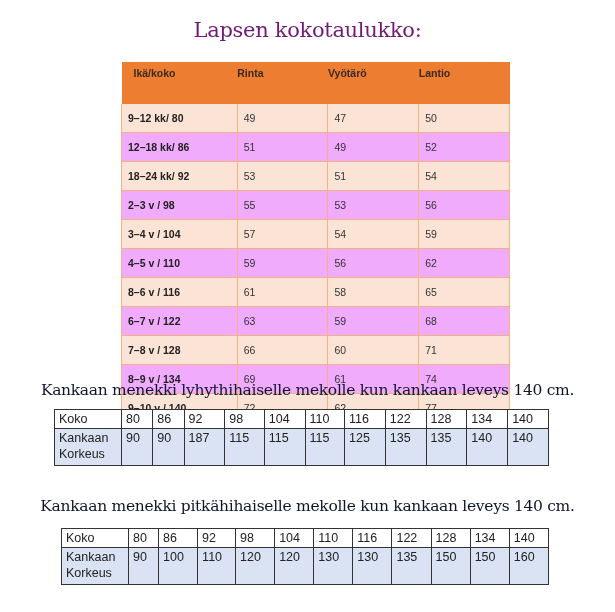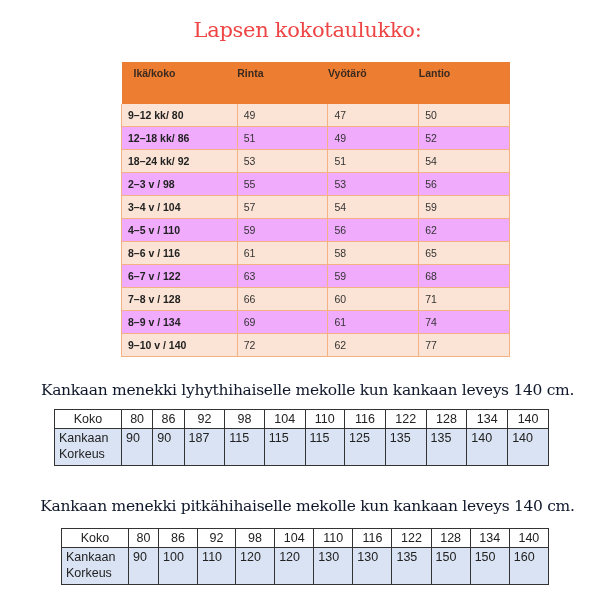--- a/index.html
+++ b/index.html
@@ -1,34 +1,34 @@
 <!DOCTYPE html>
 <html><head>
   <meta charset="utf-8">
   <style>
     html, body { margin: 0; padding: 0; background: #ffffff; }
     body { width: 615px; height: 612px; position: relative; overflow: hidden; color: #1a1a1a; }
     .title {
       position: absolute; left: 0; top: 18px; width: 615px; text-align: center;
-      font-family: "DejaVu Serif", serif; font-size: 21px; color: #ef4444;
+      font-family: "DejaVu Serif", serif; font-size: 21px; color: #701a75;
       letter-spacing: -0.3px;
     }
     table { border-collapse: collapse; }
     
     .size-table {
       position: absolute; left: 121px; top: 62px; width: 389px;
       font-family: "Liberation Sans", sans-serif; font-size: 10.5px;
     }
     .size-table th {
       background: #ed7d31; color: #3a2a20; font-weight: bold; text-align: left;
       height: 33px; padding: 0 0 4px 12px; vertical-align: top; padding-top: 5px;
     }
     .size-table th.c { text-align: left; padding-left: 0; }
     .size-table td {
-      height: 22px; padding: 0 6px; border-right: 1px solid #f4b183; border-bottom: 1px solid #f4b183;
+      height: 28px; padding: 0 6px; border-right: 1px solid #f4b183; border-bottom: 1px solid #f4b183;
       color: #333;
       margin-left: 32px;
     }
     .size-table td:first-child { font-weight: bold; color: #222; border-left: 1px solid #f4b183; }
     .size-table tr.odd td { background: #fbe4d5; }
     .size-table tr.even td { background: #f0abfc; }
     .size-table col.c0 { width: 116px; }
     .size-table col.c1 { width: 91px; }
     .size-table col.c2 { width: 91px; }
     .size-table col.c3 { width: 91px; }
@@ -38,21 +38,21 @@
       font-family: "DejaVu Serif", serif; font-size: 15.5px; color: #0f172a; letter-spacing: -0.3px;
     }
     .fab-table {
       position: absolute; font-family: "Liberation Sans", sans-serif; font-size: 12.5px;
       border: 1px solid #333;
     }
     .fab-table td {
       border: 1px solid #333; padding: 1px 4px; vertical-align: top; color: #222;
       line-height: 16px;
     }
-    .fab-table tr.r1 td { background: #ffffff; height: 16px; text-align: center; }
+    .fab-table tr.r1 td { background: #ffffff; height: 16px; }
     .fab-table tr.r2 td { background: #dae3f3; height: 34px; }
     .fab-table td.lbl { width: 58px; }
   </style>
 </head>
 <body>
 
 <div class="title">Lapsen kokotaulukko:</div>
 
 <table class="size-table">
   <colgroup>

